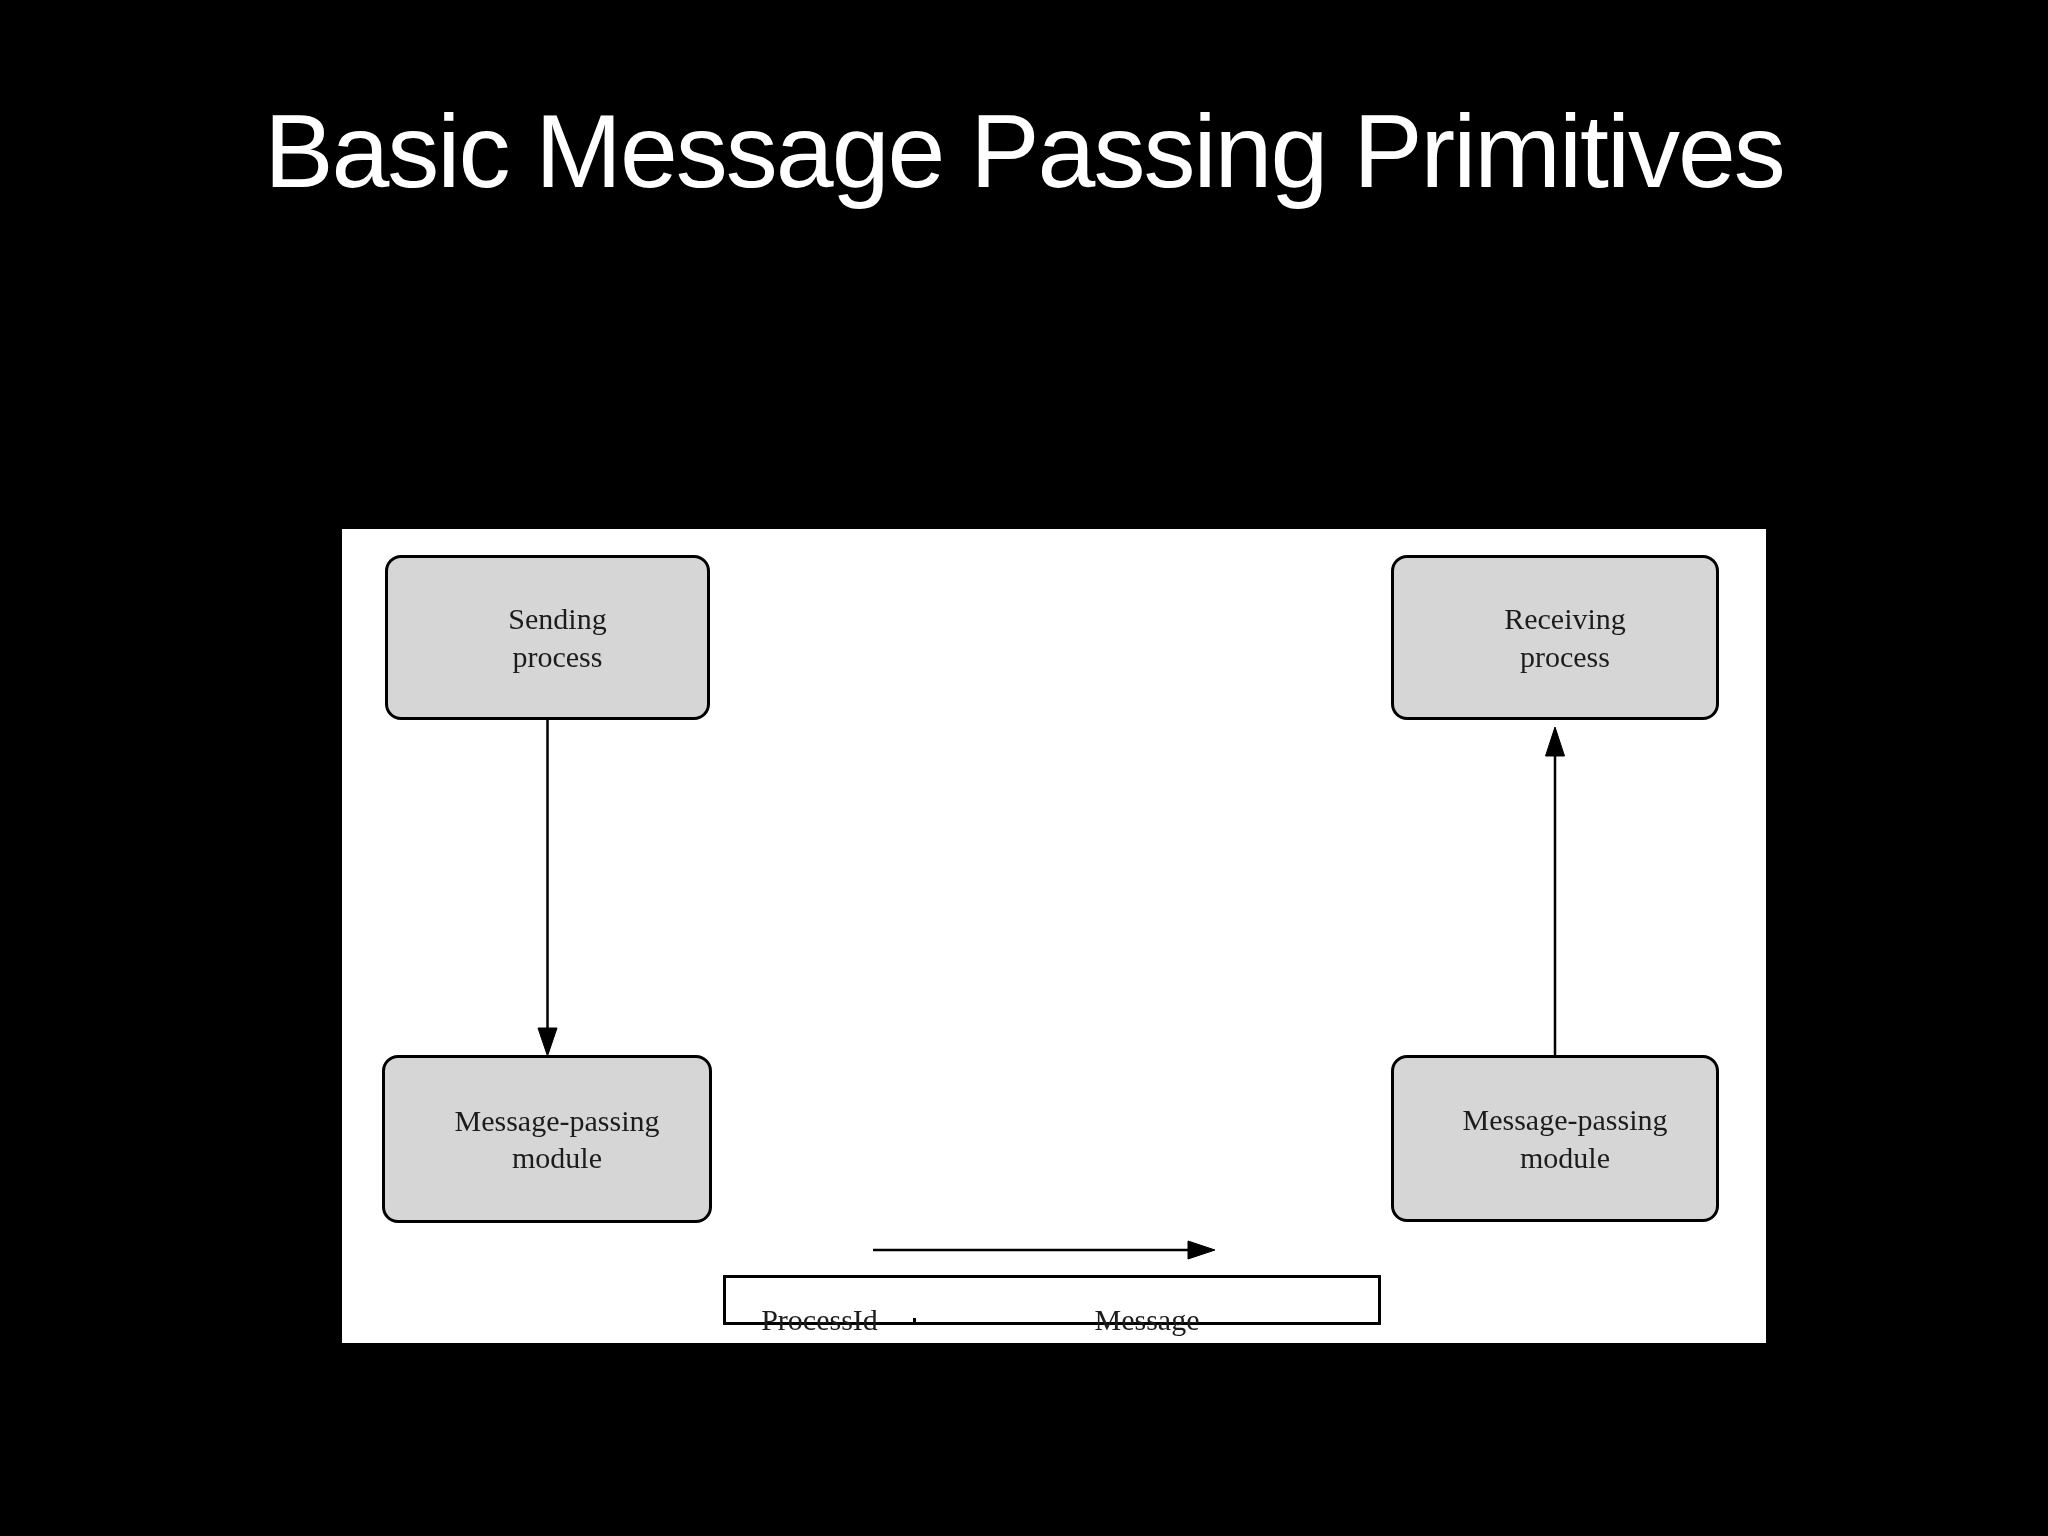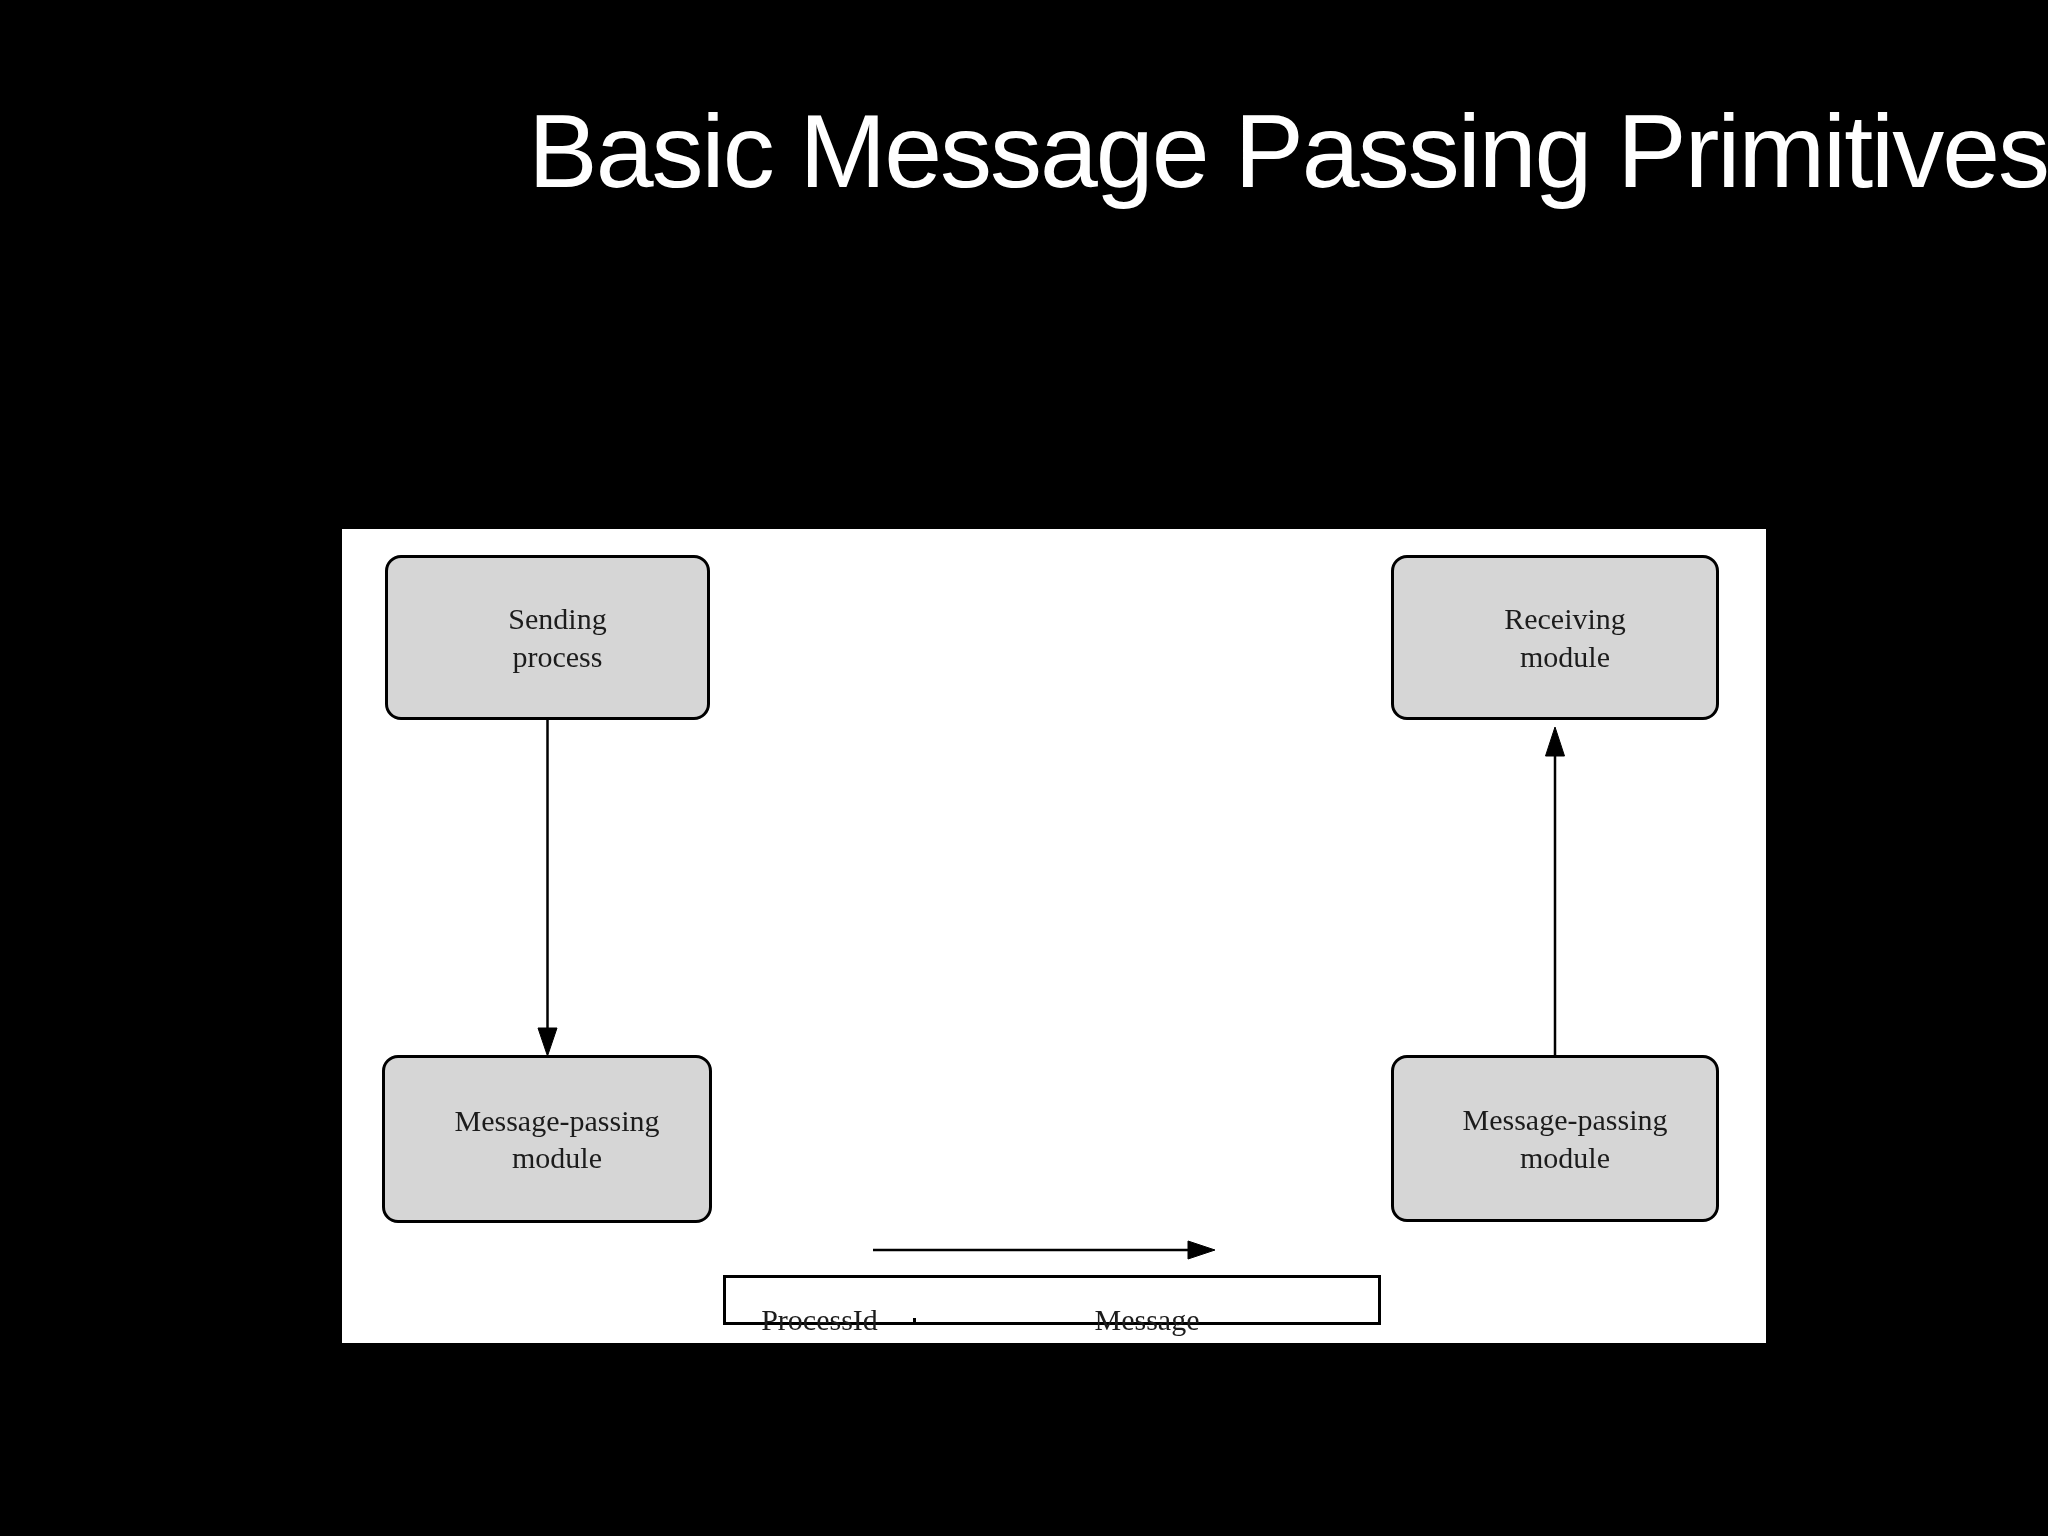--- a/index.html
+++ b/index.html
@@ -13,21 +13,21 @@
     height: 1536px;
     background: #000000;
     overflow: hidden;
     font-family: "Liberation Serif", "DejaVu Serif", serif;
   }
   .slide-title {
     position: absolute;
     left: 0;
     top: 92px;
     width: 100%;
-    text-align: right;
+    text-align: center;
     color: #ffffff;
     font-family: "Liberation Sans", "DejaVu Sans", sans-serif;
     font-size: 104px;
     font-weight: 400;
     letter-spacing: -2px;
     white-space: nowrap;
   }
   .panel {
     position: absolute;
     left: 342px;
@@ -99,21 +99,21 @@
 <div class="slide">
 
   <div class="slide-title">Basic Message Passing Primitives</div>
 
   <div class="panel">
 
     <div class="node sending">Sending
 process</div>
 
     <div class="node receiving">Receiving
-module</div>
+process</div>
 
     <div class="node mod-left">Message-passing
 module</div>
 
     <div class="node mod-right">Message-passing
 module</div>
 
     <svg class="arrows" viewBox="0 0 1424 814">
       <g stroke="#000000" stroke-width="2.5" fill="#000000">
         <line x1="205.5" y1="191" x2="205.5" y2="502"></line>

